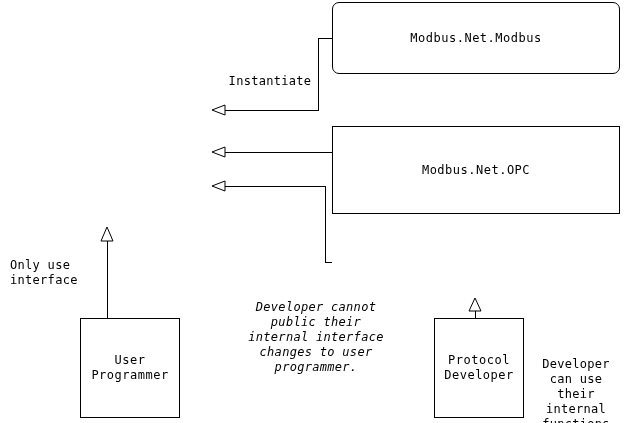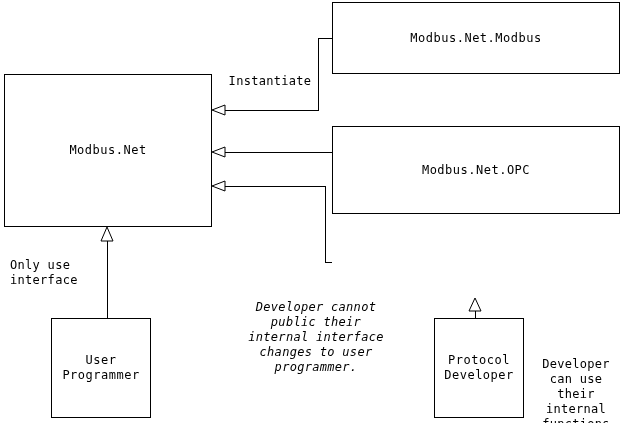--- a/index.html
+++ b/index.html
@@ -48,24 +48,24 @@
   svg.overlay {
     position: absolute;
     left: 0;
     top: 0;
     width: 624px;
     height: 423px;
     pointer-events: none;
   }
   
   #box-core      { left: 4px;   top: 74px;  width: 208px; height: 153px; }
-  #box-modbus    { left: 332px; top: 2px;   width: 288px; height: 72px; }
+  #box-modbus    { left: 332px; top: 2px;   width: 288px; height: 72px; border-radius: 7px; }
   #box-opc       { left: 332px; top: 126px; width: 288px; height: 88px; }
   #box-siemens   { left: 332px; top: 226px; width: 288px; height: 72px; }
-  #box-user      { left: 51px;  top: 318px; width: 100px; height: 100px; }
+  #box-user      { left: 80px;  top: 318px; width: 100px; height: 100px; }
   #box-protocol  { left: 434px; top: 318px; width: 90px;  height: 100px; }
 
   
   #note-instantiate { left: 222px; top: 74px;  width: 96px; }
   #note-only-use    { left: 10px;  top: 258px; width: 100px; }
   #note-developer-cannot { left: 240px; top: 300px; width: 152px; font-style: italic; }
   #note-developer-can    { left: 530px; top: 313px; width: 92px; margin-top: 44px; }
 </style>
 </head>
 <body>
@@ -89,23 +89,20 @@
 
       <polygon points="212,110 225,105 225,115"></polygon>
       <polygon points="212,152 225,147 225,157"></polygon>
       <polygon points="212,186 225,181 225,191"></polygon>
 
       <polygon points="107,227 101,241 113,241"></polygon>
       <polygon points="475,298 469,311 481,311"></polygon>
     </g>
   </svg>
 
-  <div class="box" id="box-core">
-    <span class="box-label">Modbus.Net</span>
-  </div>
 
   <div class="box" id="box-modbus">
     <span class="box-label">Modbus.Net.Modbus</span>
   </div>
 
   <div class="box" id="box-opc">
     <span class="box-label">Modbus.Net.OPC</span>
   </div>
 
 

